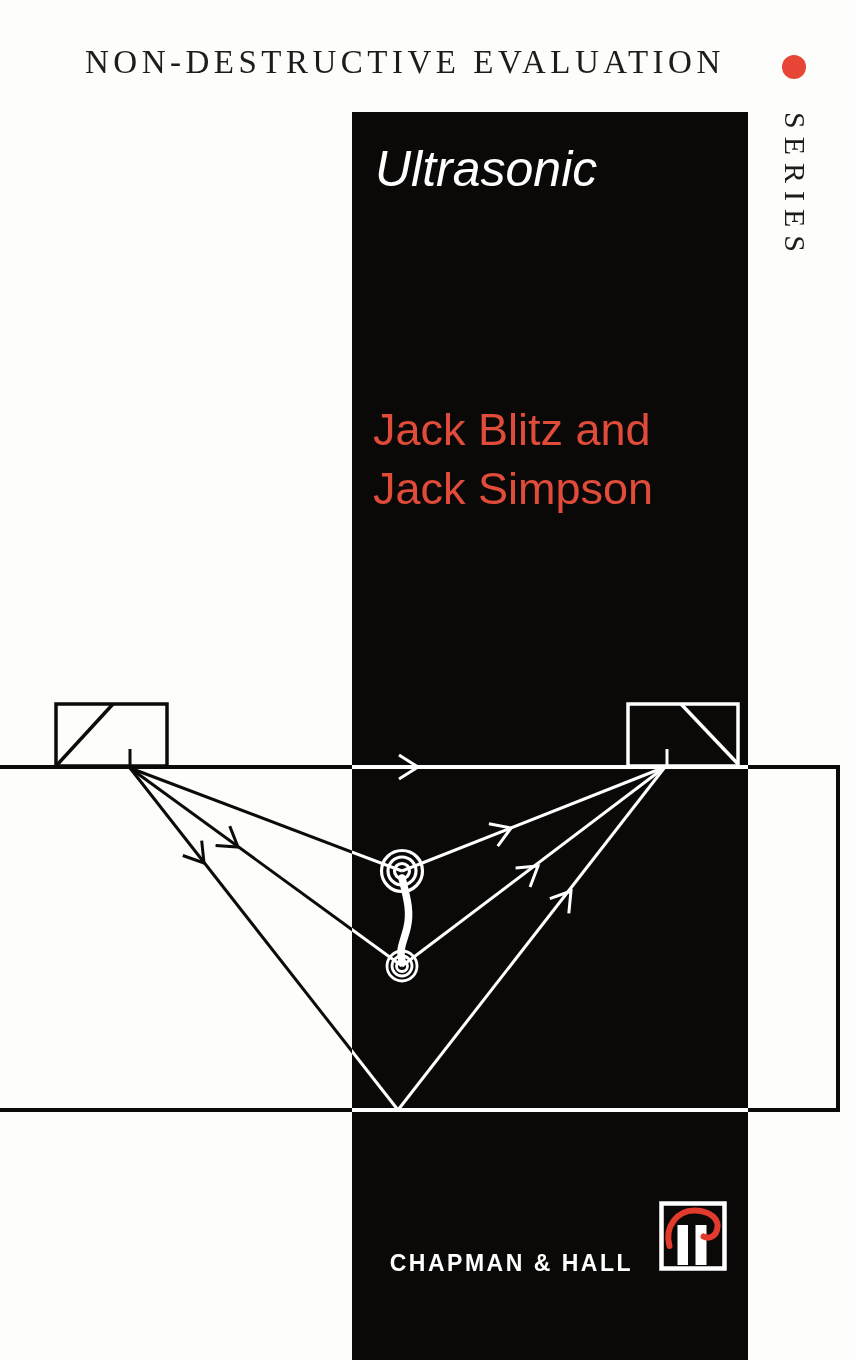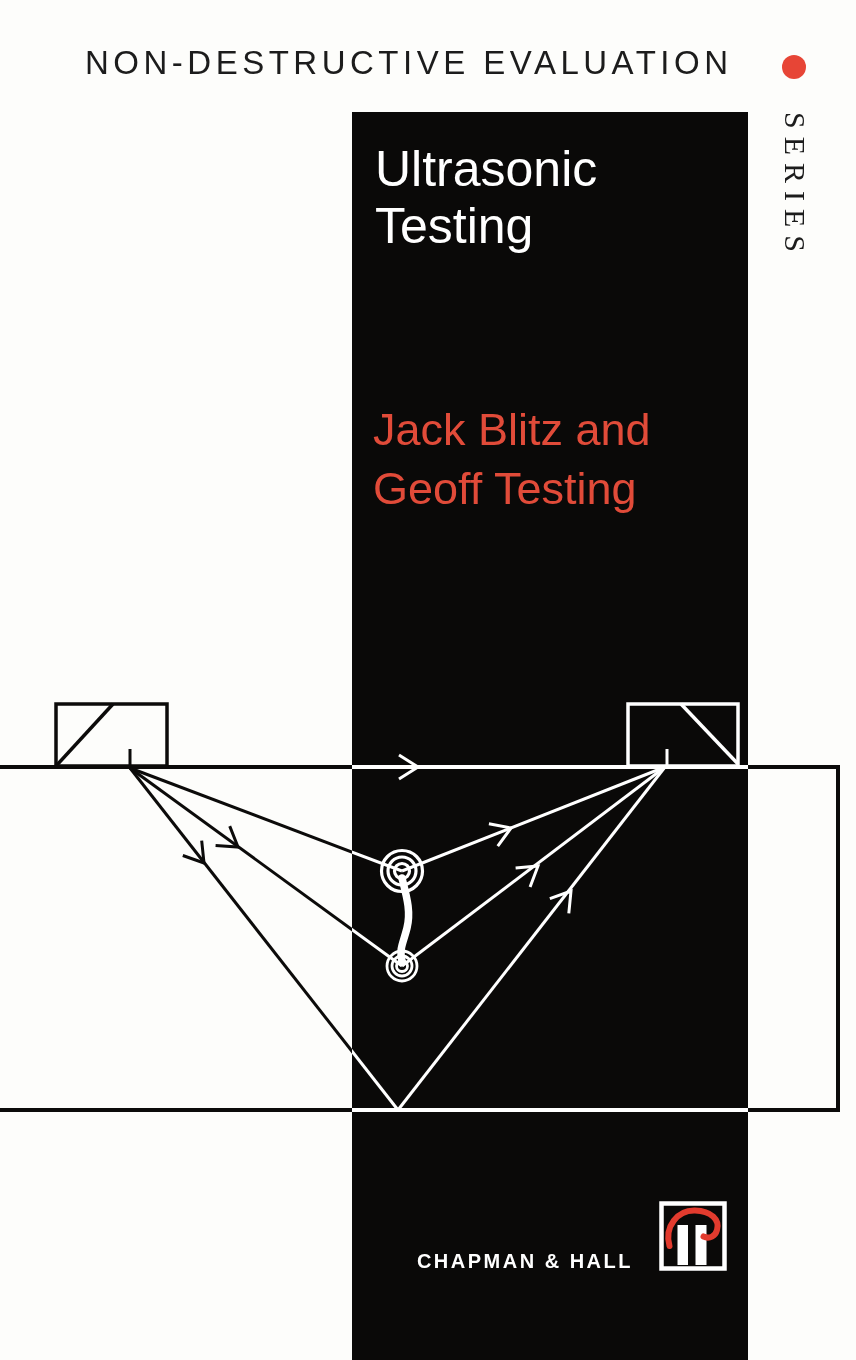--- a/index.html
+++ b/index.html
@@ -7,46 +7,46 @@
     width:856px;height:1360px;position:relative;overflow:hidden;
     background:#fdfdfb;
     font-family:"Liberation Sans", sans-serif;
   }
   .band{
     position:absolute;left:352px;top:112px;width:396px;height:1248px;
     background:#0a0908;
   }
   .header-title{
     position:absolute;left:85px;top:44px;
-    font-family:Liberation Sans, sans-serif;
+    font-family:Liberation Serif, serif;
     font-size:33px;letter-spacing:4.5px;color:#1c1c1c;white-space:nowrap;
   }
   .series-dot{
     position:absolute;left:782px;top:55px;width:24px;height:24px;border-radius:50%;
   }
   .series-label{
     position:absolute;left:812px;top:112px;
     transform:rotate(90deg);transform-origin:0 0;
     font-family:"Liberation Serif", serif;
     font-size:30px;letter-spacing:8px;color:#161616;white-space:nowrap;
   }
   .book-title{
     position:absolute;left:375px;top:141px;
-    font-size:50px;line-height:57px;color:#ffffff;white-space:nowrap;
+    font-size:50px;line-height:57px;color:#ffffff;white-space:nowrap;font-style:italic;
   }
   .book-authors{
     position:absolute;left:373px;top:400px;
     font-size:45px;line-height:59px;white-space:nowrap;
   }
   .diagram-svg{
     position:absolute;left:0;top:0;width:856px;height:1360px;
   }
   .publisher-name{
     position:absolute;right:223px;top:1250px;
-    font-size:20px;font-weight:bold;letter-spacing:2.5px;color:#ffffff;white-space:nowrap;
+    font-size:23px;font-weight:bold;letter-spacing:2.5px;color:#ffffff;white-space:nowrap;
   }
   .publisher-logo{
     position:absolute;left:659px;top:1201px;width:68px;height:70px;
   }
 </style>
 </head>
 <body style="background: rgb(253, 253, 251);">
 
 <div class="band" style="background: rgb(10, 9, 8);"></div>
 
@@ -109,26 +109,25 @@
 
   <use href="#geom" clip-path="url(#inBand)" stroke="#ffffff"></use>
 </svg>
 
 <div class="header-title" style="color: rgb(28, 28, 28);">NON-DESTRUCTIVE EVALUATION</div>
 <div class="series-dot" style="background: rgb(231, 69, 54);"></div>
 <div class="series-label" style="color: rgb(28, 28, 28);">SERIES</div>
 
 <div class="book-title" style="color: rgb(255, 255, 255);">
   <div>Ultrasonic</div>
-  <div>Testing</div>
 </div>
 
 <div class="book-authors" style="color: rgb(225, 75, 57);">
   <div>Jack Blitz and</div>
-  <div>Geoff Testing</div>
+  <div>Jack Simpson</div>
 </div>
 
 <div class="publisher-name">CHAPMAN &amp; HALL</div>
 <svg class="publisher-logo" viewBox="0 0 68 70" aria-hidden="true">
   <rect x="2.5" y="2.5" width="63" height="65" fill="#0a0908" stroke="#ffffff" stroke-width="4.5"></rect>
   <rect x="18.5" y="24" width="10.5" height="40" fill="#ffffff"></rect>
   <rect x="36.5" y="24" width="11" height="40" fill="#ffffff"></rect>
   <path d="M10.5,45 C5,25 19,9 36,9.5 C52,10 61,18.5 58,29 C56.5,35 50.5,38.5 44.5,35.5" fill="none" stroke-width="6" stroke-linecap="round" class="logo-swoosh" stroke="#e23b2e"></path>
 </svg>
 

